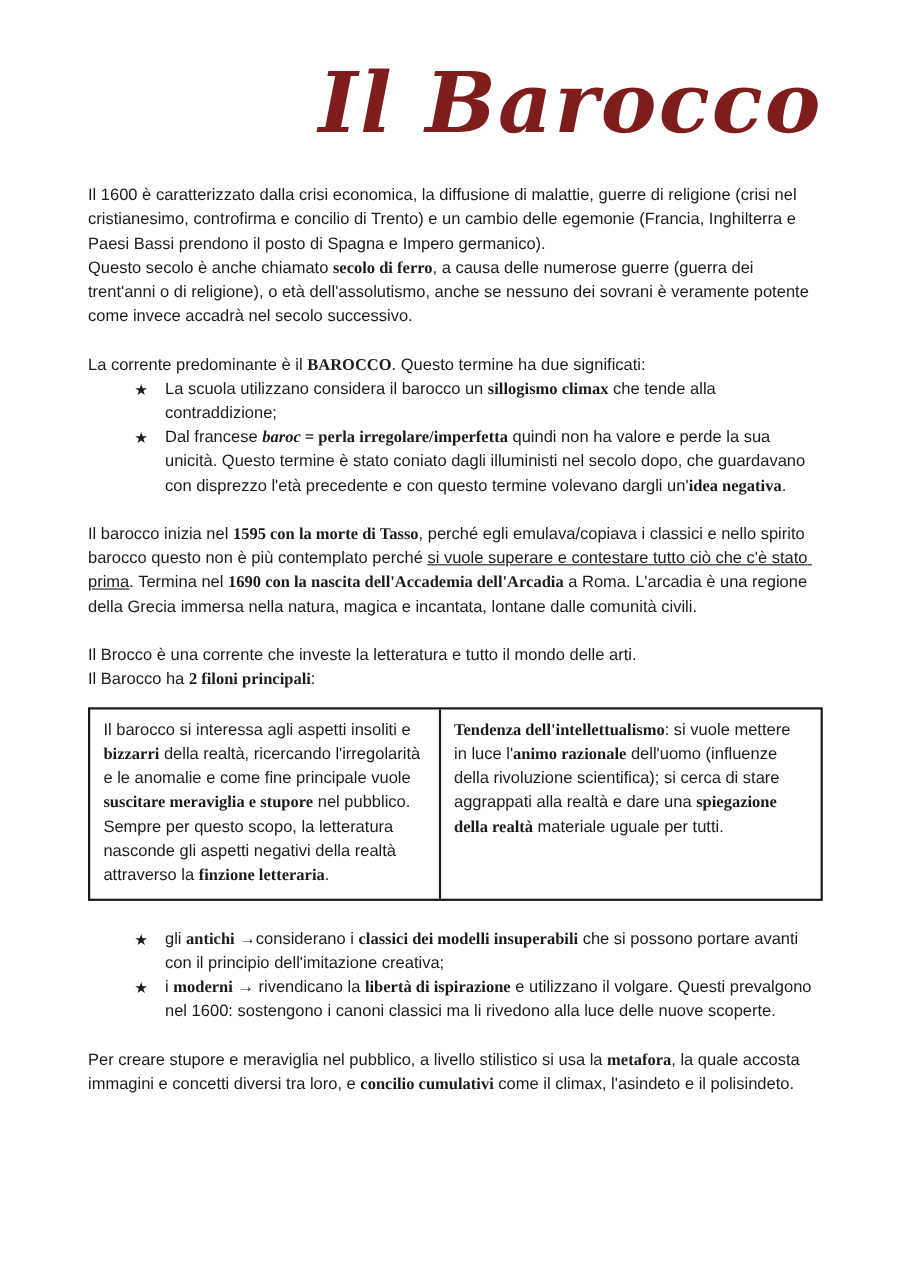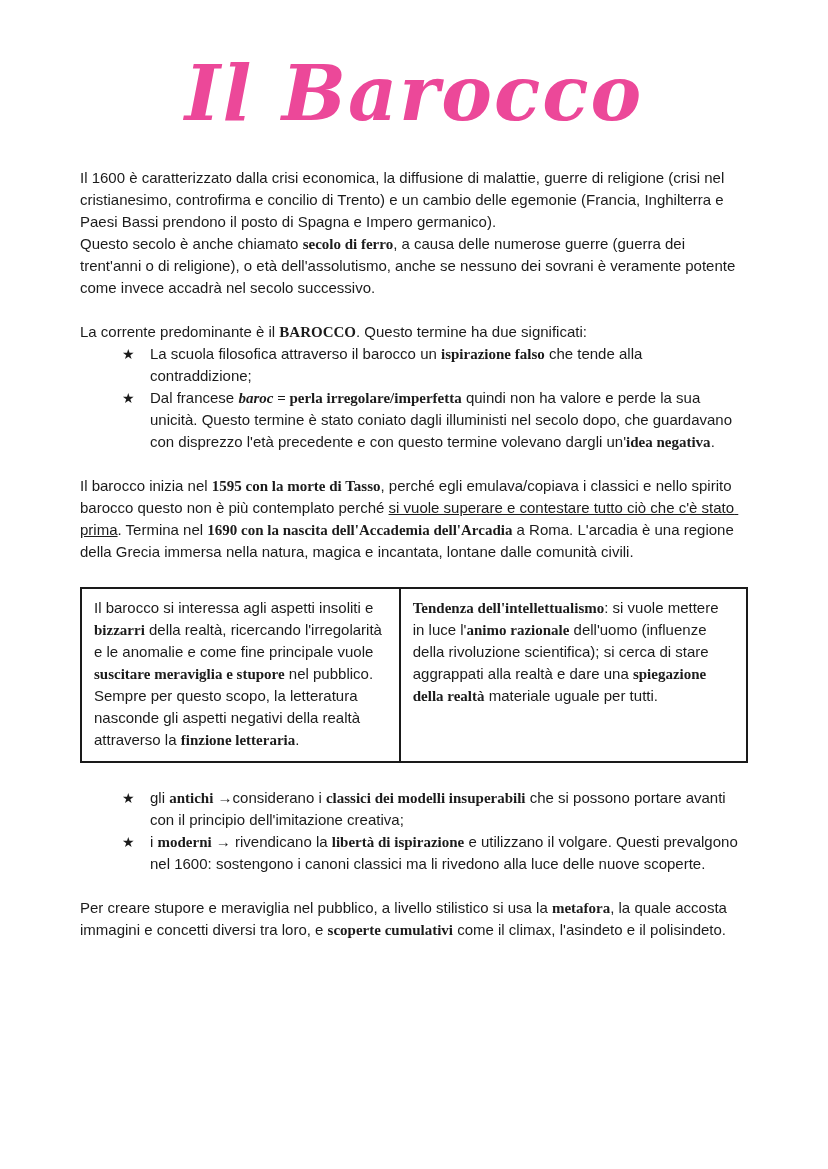--- a/index.html
+++ b/index.html
@@ -42,68 +42,69 @@
     font-size: 15px;
     line-height: 22px;
     white-space: pre-wrap;
   }
   .b { font-weight: 700; font-family: Liberation Serif, serif; }
   .i { font-style: italic; margin-top: 35px; }
   .u { text-decoration: underline; }
   .two-col-table {
     display: flex;
     border: 2px solid #1a1a1a;
-    margin: 24px 0 24px 0;
-    justify-content: space-between;
+    margin: 14px 0 24px 0;
   }
   .cell {
     padding: 8px 12px 10px 12px;
     font-size: 15px;
     line-height: 22px;
     white-space: pre-wrap;
   }
   .cell.left { width: 48%; border-right: 2px solid #1a1a1a; }
   .cell.right { width: 52%; border-radius: 31px; }
 </style>
 </head>
 <body>
 
 <div class="page">
 
-  <h1 class="title" style="color: #ec4899;">Il Barocco</h1>
+  <h1 class="title" style="color: #7f1d1d; text-align: right;">Il Barocco</h1>
 
   <p class="para"><span>Il 1600 è caratterizzato dalla crisi economica, la diffusione di malattie, guerre di religione (crisi nel cristianesimo, controfirma e concilio di Trento) e un cambio delle egemonie (Francia, Inghilterra e Paesi Bassi prendono il posto di Spagna e Impero germanico).
 Questo secolo è anche chiamato </span><span class="b">secolo di ferro</span><span>, a causa delle numerose guerre (guerra dei trent'anni o di religione), o età dell'assolutismo, anche se nessuno dei sovrani è veramente potente come invece accadrà nel secolo successivo.</span></p>
 
   <p class="para lead"><span>La corrente predominante è il </span><span class="b">BAROCCO</span><span>. Questo termine ha due significati:</span></p>
   <div class="bullets">
     <div class="bullet">
       <span class="star">★</span>
-      <span class="btext"><span>La scuola filosofica attraverso il barocco un </span><span class="b">ispirazione falso</span><span> che tende alla contraddizione;</span></span>
+      <span class="btext"><span>La scuola utilizzano considera il barocco un </span><span class="b">sillogismo climax</span><span> che tende alla contraddizione;</span></span>
     </div>
     <div class="bullet">
       <span class="star">★</span>
       <span class="btext"><span>Dal francese </span><span class="b i">baroc</span><span class="b"> = perla irregolare/imperfetta</span><span> quindi non ha valore e perde la sua unicità. Questo termine è stato coniato dagli illuministi nel secolo dopo, che guardavano con disprezzo l'età precedente e con questo termine volevano dargli un'</span><span class="b">idea negativa</span><span>.</span></span>
     </div>
   </div>
 
   <p class="para"><span>Il barocco inizia nel </span><span class="b">1595 con la morte di Tasso</span><span>, perché egli emulava/copiava i classici e nello spirito barocco questo non è più contemplato perché </span><span class="u">si vuole superare e contestare tutto ciò che c'è stato prima</span><span>. Termina nel </span><span class="b">1690 con la nascita dell'Accademia dell'Arcadia</span><span> a Roma. L'arcadia è una regione della Grecia immersa nella natura, magica e incantata, lontane dalle comunità civili.</span></p>
 
+  <p class="para lead"><span>Il Brocco è una corrente che investe la letteratura e tutto il mondo delle arti.
+Il Barocco ha </span><span class="b">2 filoni principali</span><span>:</span></p>
 
   <div class="two-col-table">
     <div class="cell left"><span>Il barocco si interessa agli aspetti insoliti e </span><span class="b">bizzarri</span><span> della realtà, ricercando l'irregolarità e le anomalie e come fine principale vuole </span><span class="b">suscitare meraviglia e stupore</span><span> nel pubblico. Sempre per questo scopo, la letteratura nasconde gli aspetti negativi della realtà attraverso la </span><span class="b">finzione letteraria</span><span>.</span></div>
     <div class="cell right"><span class="b">Tendenza dell'intellettualismo</span><span>: si vuole mettere in luce l'</span><span class="b">animo razionale</span><span> dell'uomo (influenze della rivoluzione scientifica); si cerca di stare aggrappati alla realtà e dare una </span><span class="b">spiegazione della realtà</span><span> materiale uguale per tutti.</span></div>
   </div>
 
   <div class="bullets">
     <div class="bullet">
       <span class="star">★</span>
       <span class="btext"><span>gli </span><span class="b">antichi</span><span> →considerano i </span><span class="b">classici dei modelli insuperabili</span><span> che si possono portare avanti con il principio dell'imitazione creativa;</span></span>
     </div>
     <div class="bullet">
       <span class="star">★</span>
       <span class="btext"><span>i </span><span class="b">moderni</span><span> → rivendicano la </span><span class="b">libertà di ispirazione</span><span> e utilizzano il volgare. Questi prevalgono nel 1600: sostengono i canoni classici ma li rivedono alla luce delle nuove scoperte.</span></span>
     </div>
   </div>
 
-  <p class="para"><span>Per creare stupore e meraviglia nel pubblico, a livello stilistico si usa la </span><span class="b">metafora</span><span>, la quale accosta immagini e concetti diversi tra loro, e </span><span class="b">scoperte cumulativi</span><span> come il climax, l'asindeto e il polisindeto.</span></p>
+  <p class="para"><span>Per creare stupore e meraviglia nel pubblico, a livello stilistico si usa la </span><span class="b">metafora</span><span>, la quale accosta immagini e concetti diversi tra loro, e </span><span class="b">concilio cumulativi</span><span> come il climax, l'asindeto e il polisindeto.</span></p>
 
 </div>
 
 </body></html>

